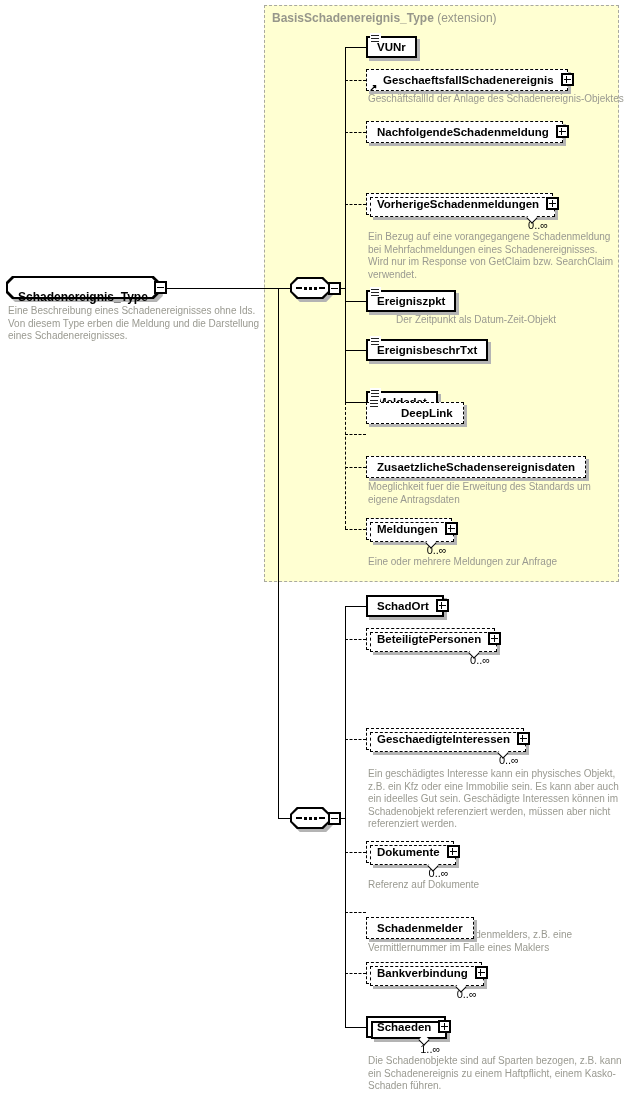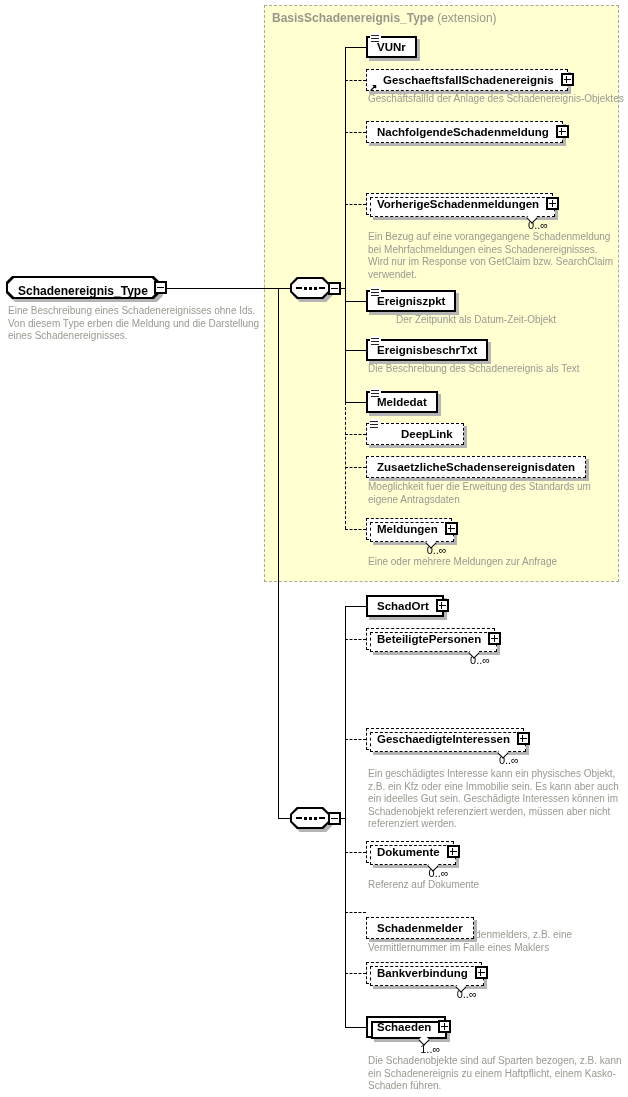--- a/index.html
+++ b/index.html
@@ -91,21 +91,21 @@
   .rootwrap { position:absolute; left:6px; top:276px; height:23px; display:inline-flex; z-index:3; }
   .rootwrap .r-sh, .rootwrap .r-bd, .rootwrap .r-in {
     position:absolute;
     clip-path:polygon(6px 0, calc(100% - 6px) 0, 100% 6px, 100% calc(100% - 6px),
                       calc(100% - 6px) 100%, 6px 100%, 0 calc(100% - 6px), 0 6px);
   }
   .rootwrap .r-sh { inset:0; transform:translate(3px,3px); background:#B4B4B4; }
   .rootwrap .r-bd { inset:0; background:#000; }
   .rootwrap .r-in { inset:2px; background:#fff; }
   .rootwrap .r-label {
-    position:relative; z-index:2; padding:4px 12px; line-height:23px;
+    position:relative; z-index:2; padding:10px 12px; line-height:23px;
     font-size:12px; font-weight:bold; white-space:nowrap;
   }
   .rootwrap .minusbox { right:-7px; top:5px; }
 
   
   .octwrap { position:absolute; width:40px; height:22px; z-index:3; }
   .octwrap .o-sh, .octwrap .o-bd, .octwrap .o-in {
     position:absolute;
     clip-path:polygon(17% 0, 83% 0, 100% 32%, 100% 68%, 83% 100%, 17% 100%, 0 68%, 0 32%);
   }
@@ -218,28 +218,27 @@
   <div class="ebox" style="top:290px;">
     <span class="el-icon"></span>
     <span>Ereigniszpkt</span>
   </div>
   <div class="desc" style="top:314px;padding-left:28px;">Der Zeitpunkt als Datum-Zeit-Objekt</div>
 
   <div class="ebox" style="top:339px;">
     <span class="el-icon"></span>
     <span>EreignisbeschrTxt</span>
   </div>
-  <div class="desc" style="top:363px;">Die Beschreibung des Schadenereignis als Text</div>
 
   <div class="ebox" style="top:391px;">
     <span class="el-icon"></span>
     <span>Meldedat</span>
   </div>
 
-  <div class="ebox dashed" style="top:423px;padding-left:34px;">
+  <div class="ebox dashed" style="top:402px;padding-left:34px;">
     <span class="el-icon"></span>
     <span>DeepLink</span>
   </div>
 
   <div class="ebox dashed" style="top:456px;">
     <span>ZusaetzlicheSchadensereignisdaten</span>
   </div>
   <div class="desc" style="top:481px;">Moeglichkeit fuer die Erweitung des Standards um eigene Antragsdaten</div>
 
   <div class="ebox dashed haspl multi" style="top:518px;">

